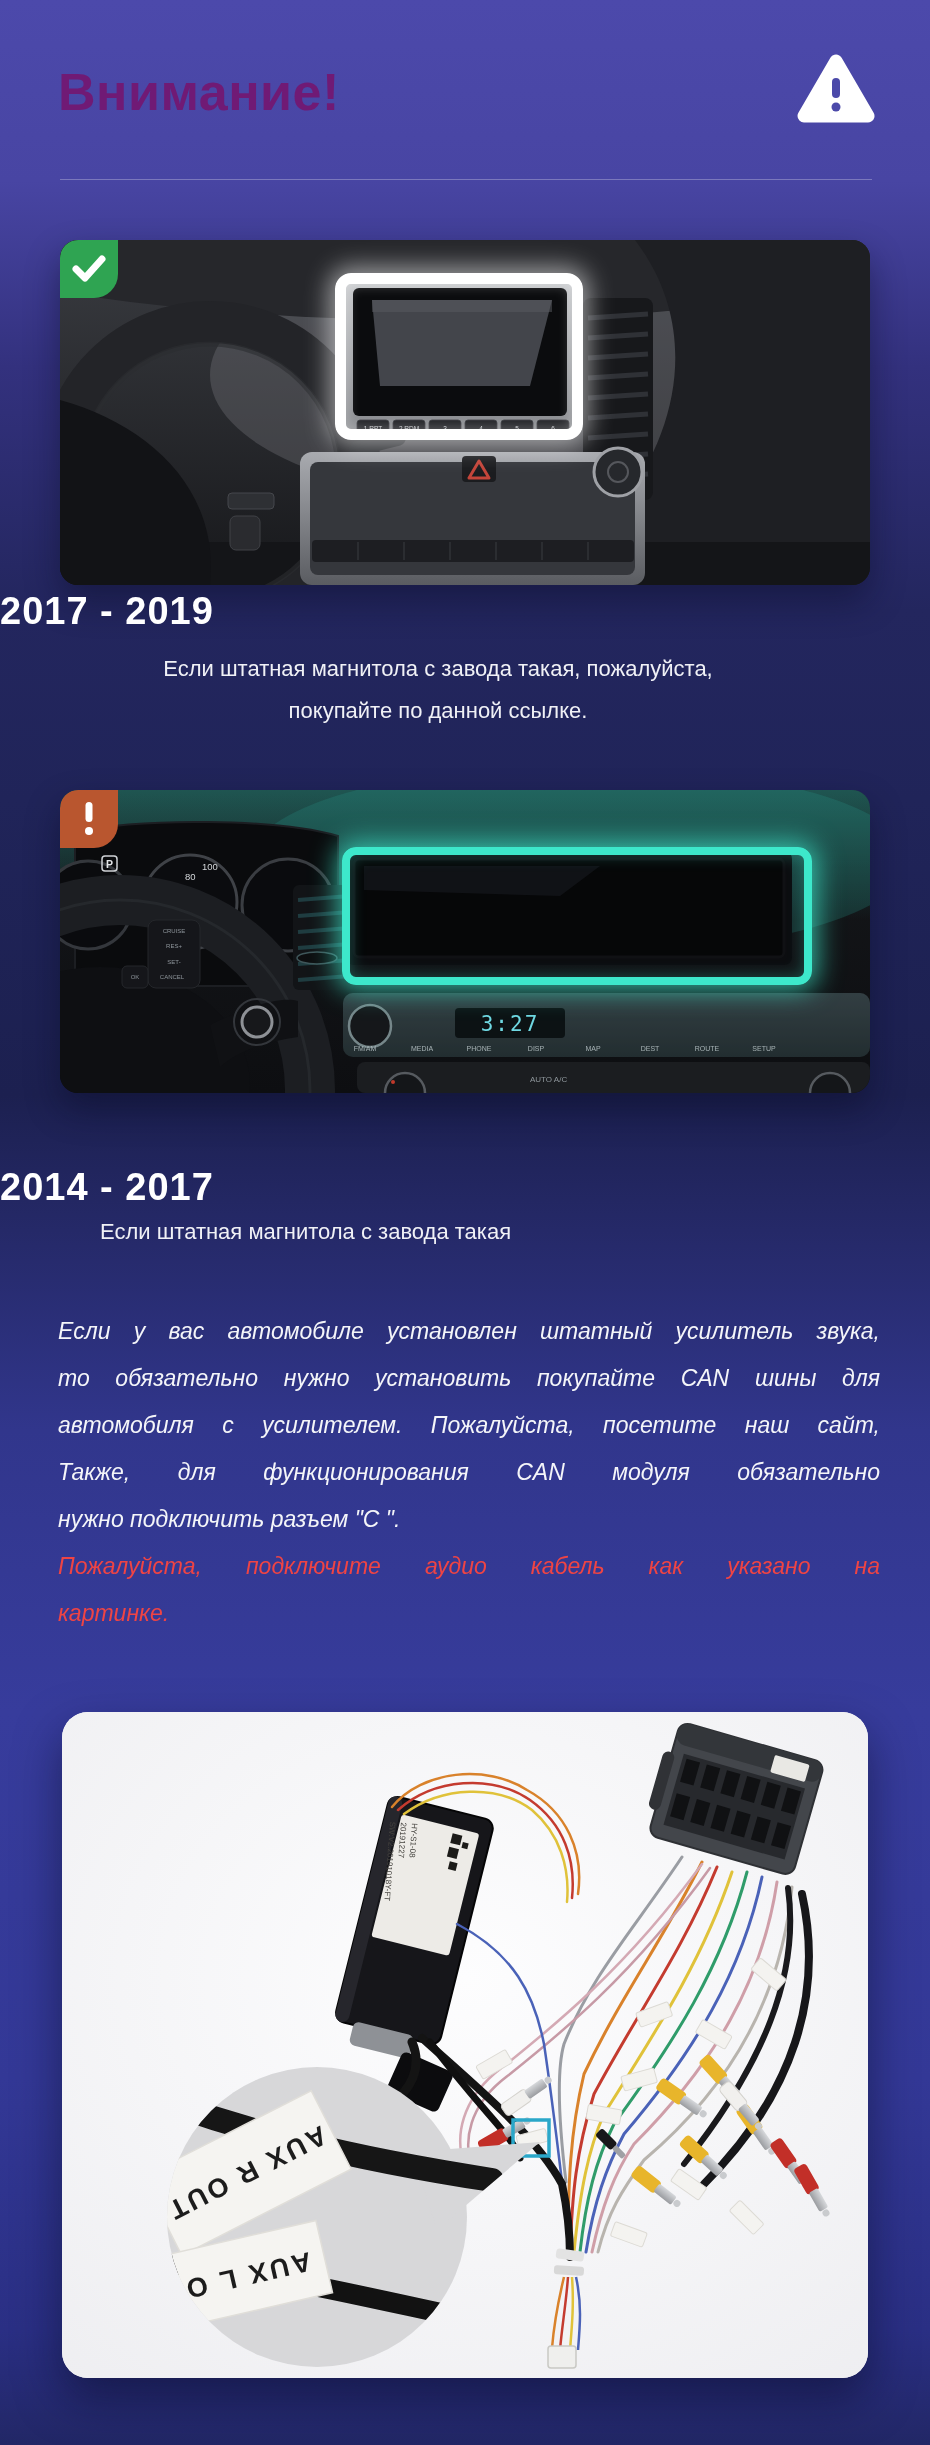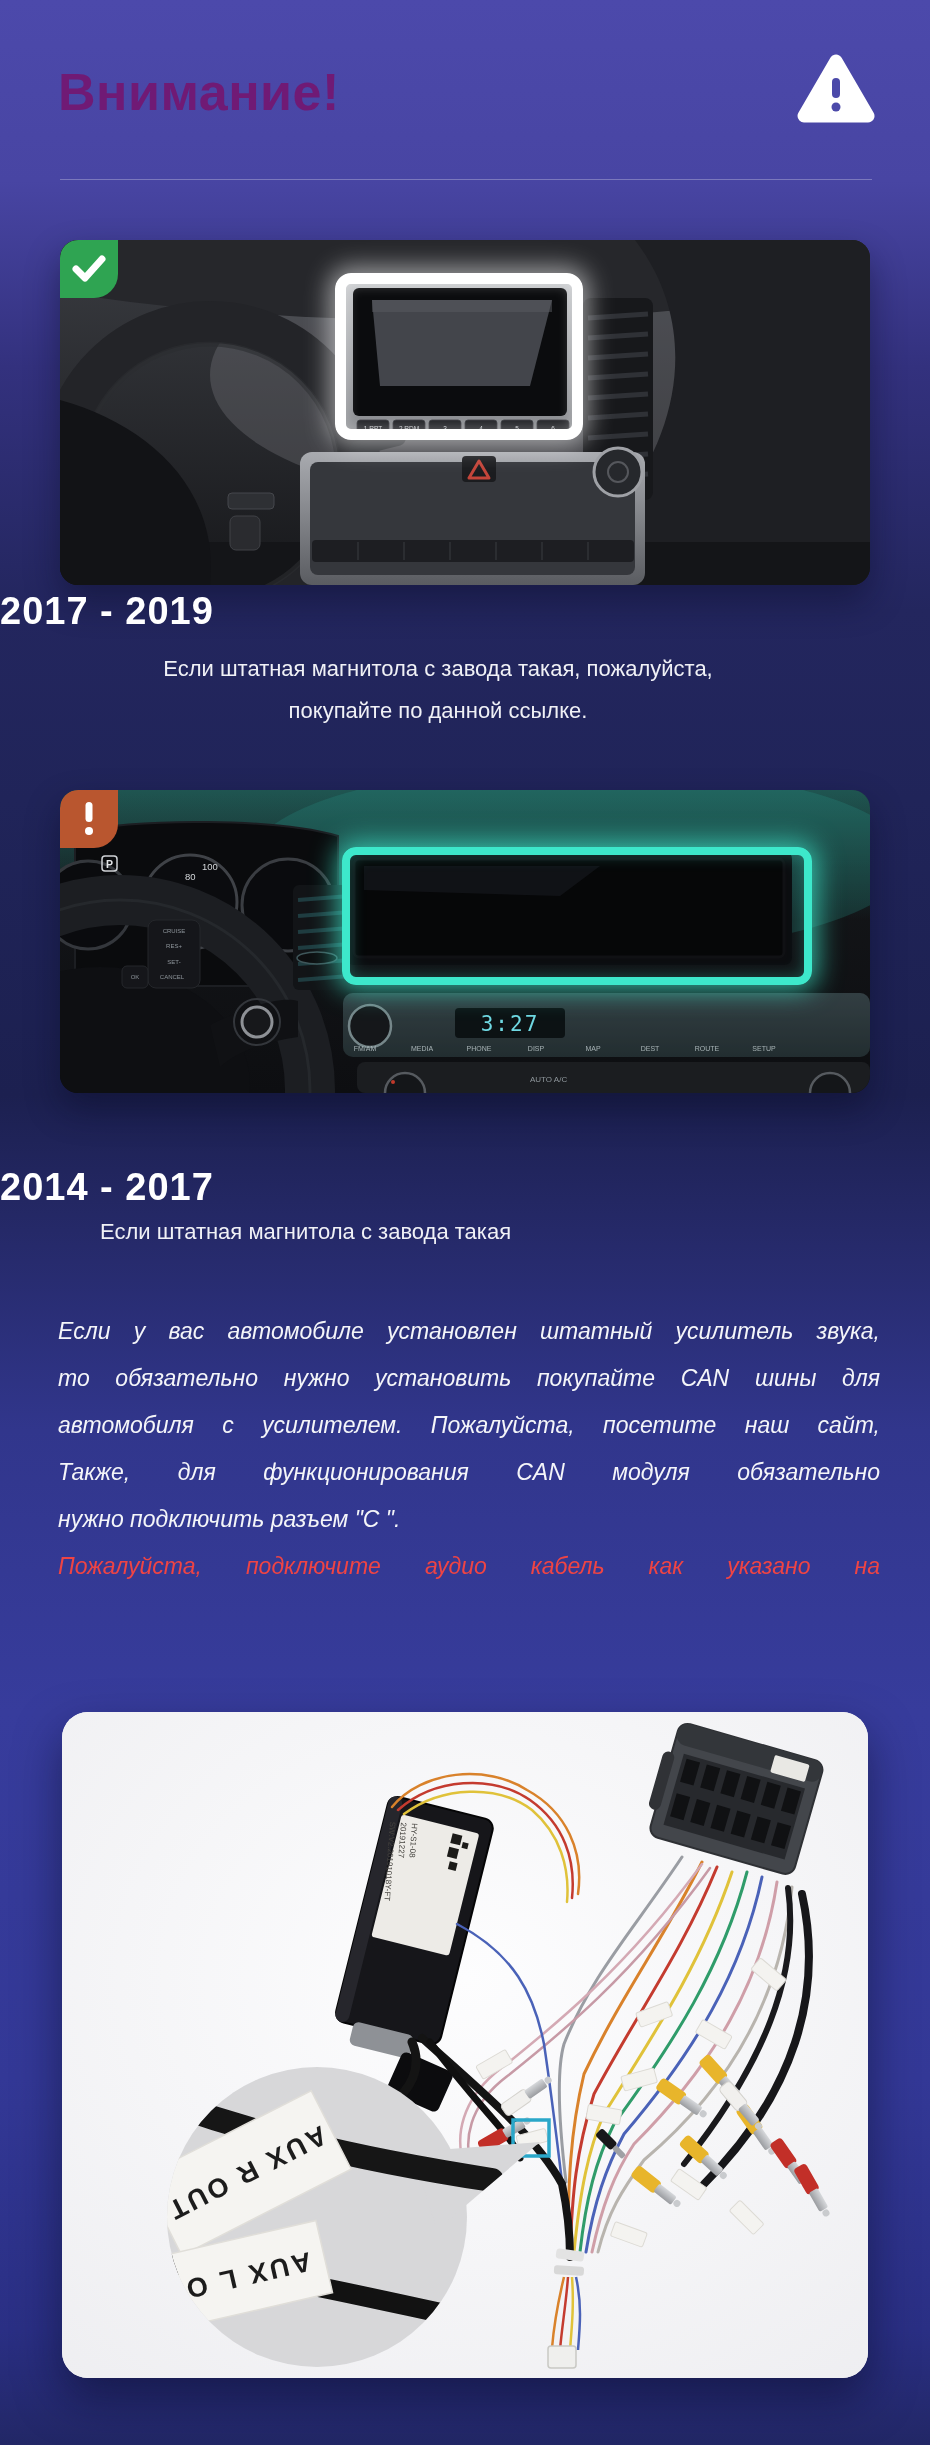--- a/index.html
+++ b/index.html
@@ -268,20 +268,21 @@
   <div class="abs years years2">2014 - 2017</div>
   <div class="abs desc desc2">Если штатная магнитола с завода такая</div>
 
   <div class="abs para">
     <div class="jline">Если у вас автомобиле установлен штатный усилитель звука,</div>
     <div class="jline">то обязательно нужно установить покупайте CAN шины для</div>
     <div class="jline">автомобиля с усилителем. Пожалуйста, посетите наш сайт,</div>
     <div class="jline">Также, для функционирования CAN модуля обязательно</div>
     <div class="lline">нужно подключить разъем "C ".</div>
     <div class="jline cyan">Пожалуйста, подключите аудио кабель как указано на</div>
+    <div class="lline cyan">картинке.</div>
   </div>
 
   <div class="abs card">
     <svg width="806" height="666" viewBox="0 0 806 666">
       <defs>
         <radialGradient id="cardbg" cx="0.5" cy="0.4" r="0.8">
           <stop offset="0" stop-color="#fdfdfe"></stop>
             <stop offset="1" stop-color="#eeeef1"></stop>
         </radialGradient>
         <linearGradient id="rca" x1="0" y1="0" x2="0" y2="1">

